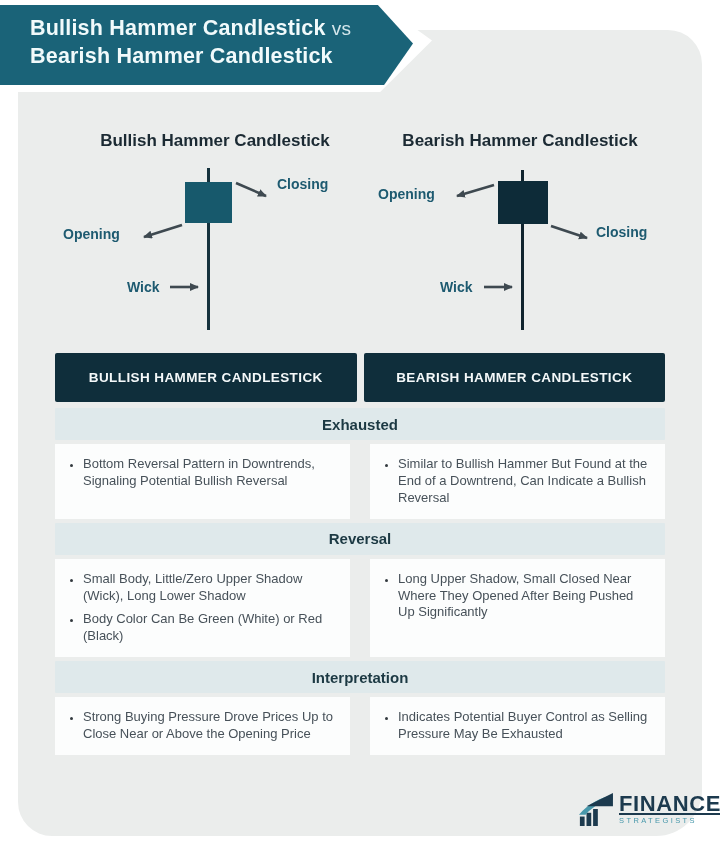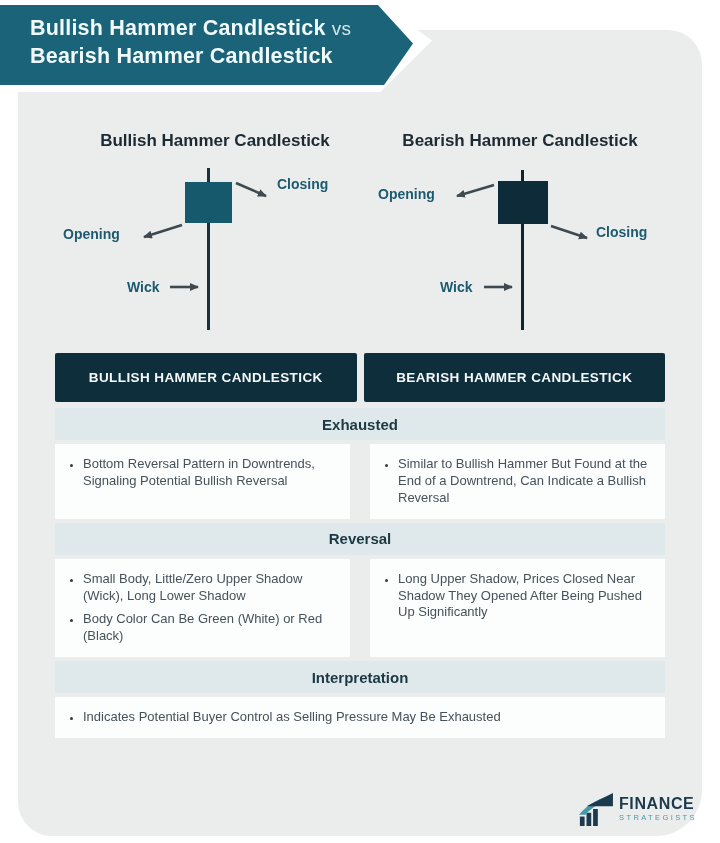--- a/index.html
+++ b/index.html
@@ -48,21 +48,21 @@
   .trow{display:flex;gap:20px;margin-bottom:4px;}
   .tcell{flex:1;background:#FCFDFD;padding:12px 12px 12px 10px;box-sizing:border-box;}
   .tcell ul{margin:0;padding-left:18px;}
   .tcell li{font-size:13px;line-height:1.3;color:#475159;margin-bottom:7px;}
   .tcell li::marker{color:#333a3f;font-size:11px;}
   .tcell li:last-child{margin-bottom:0;}
 
   
   .logo{position:absolute;left:576px;top:792px;display:flex;align-items:center;gap:5px;}
   .logo-text{display:flex;flex-direction:column;}
-  .logo-brand{font-size:16px;font-weight:bold;color:#1C3A4E;letter-spacing:0.6px;line-height:1;}
+  .logo-brand{font-size:22px;font-weight:bold;color:#1C3A4E;letter-spacing:0.6px;line-height:1;text-decoration:underline;}
   .logo-sub{font-size:7.5px;font-weight:normal;color:#4898AB;letter-spacing:2.4px;line-height:1;margin-top:2px;}
 </style>
 </head>
 <body>
 
 <div class="page">
 
   <div class="card"></div>
   <div class="notch"></div>
 
@@ -126,27 +126,32 @@
     <div class="band">Reversal</div>
     <div class="trow">
       <div class="tcell">
         <ul>
           <li>Small Body, Little/Zero Upper Shadow (Wick), Long Lower Shadow</li>
           <li>Body Color Can Be Green (White) or Red (Black)</li>
         </ul>
       </div>
       <div class="tcell">
         <ul>
-          <li>Long Upper Shadow, Prices Closed Near Shadow They Opened After Being Pushed Up Significantly</li>
+          <li>Long Upper Shadow, Small Closed Near Where They Opened After Being Pushed Up Significantly</li>
         </ul>
       </div>
     </div>
 
     <div class="band">Interpretation</div>
     <div class="trow">
+      <div class="tcell">
+        <ul>
+          <li>Strong Buying Pressure Drove Prices Up to Close Near or Above the Opening Price</li>
+        </ul>
+      </div>
       <div class="tcell">
         <ul>
           <li>Indicates Potential Buyer Control as Selling Pressure May Be Exhausted</li>
         </ul>
       </div>
     </div>
   </div>
 
   <div class="logo">
     <svg width="38" height="34" viewBox="0 0 40 36">

